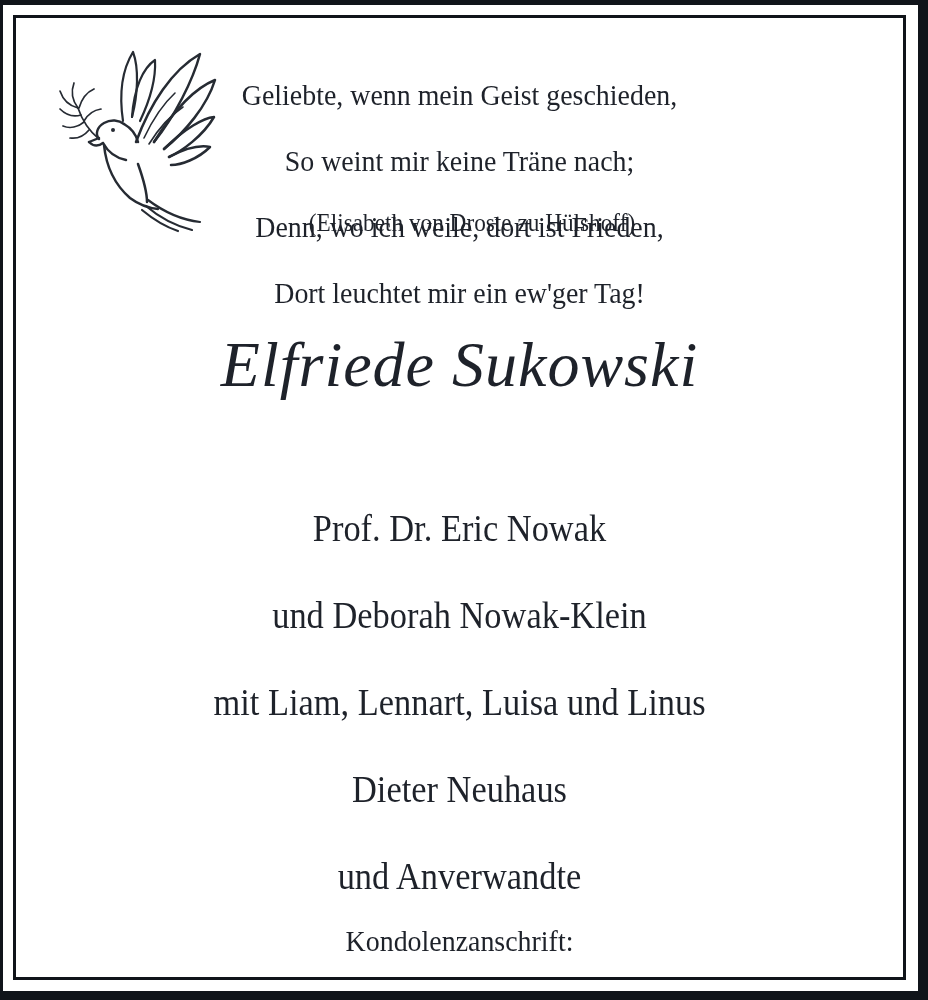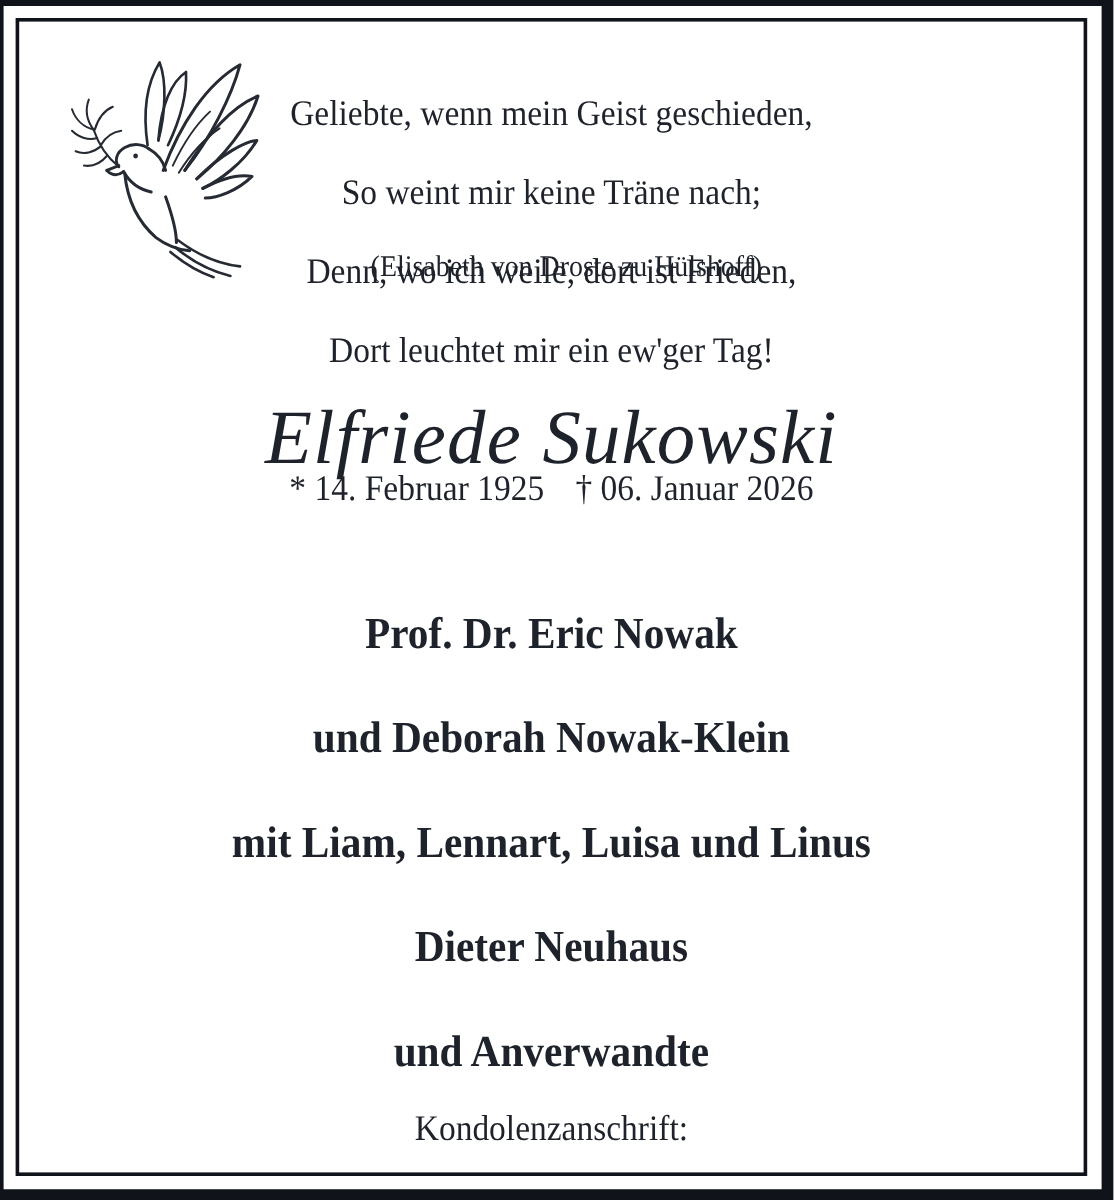--- a/index.html
+++ b/index.html
@@ -29,21 +29,21 @@
   .poem{top:45px;font-size:30px;line-height:33px;}
   .attribution{top:181px;font-size:25px;line-height:28px;margin-left:25px;}
   .name{
     top:242px;font-size:64px;line-height:82px;
     font-style:italic;letter-spacing:1px;
   }
   .geb{top:318px;font-size:30px;line-height:33px;}
   .dates{top:358px;font-size:30px;line-height:33px;}
   .dates .death{margin-left:28px;}
   .trauer-label{top:427px;font-size:26px;line-height:30px;}
-  .names{top:463px;font-size:37px;line-height:43.5px;font-weight:bold;}
+  .names{top:463px;font-size:37px;line-height:43.5px;}
   .ceremony{top:710px;font-size:30px;line-height:33px;}
   .urne{top:823px;font-size:30px;line-height:33px;}
   .kondolenz{top:891px;font-size:30px;line-height:33px;}
   .dove{
     position:absolute;left:26px;top:22px;width:192px;height:212px;
   }
   .dove svg{width:100%;height:100%;}
 </style>
 </head>
 <body>
@@ -108,23 +108,20 @@
     <span class="line cond">Denn, wo ich weile, dort ist Frieden,</span>
     <span class="line cond">Dort leuchtet mir ein ew'ger Tag!</span>
   </div>
   <div class="block attribution">
     <span class="line cond">(Elisabeth von Droste zu Hülshoff)</span>
   </div>
 
   <div class="block name">
     <span class="line">Elfriede Sukowski</span>
   </div>
-  <div class="block dates">
-    <span class="cond line"><span class="birth">* 14. Februar 1925</span><span class="death">† 06. Januar 2026</span></span>
-  </div>
 
   <div class="block names">
     <span class="line cond">Prof. Dr. Eric Nowak</span>
     <span class="line cond">und Deborah Nowak-Klein</span>
     <span class="line cond">mit Liam, Lennart, Luisa und Linus</span>
     <span class="line cond">Dieter Neuhaus</span>
     <span class="line cond">und Anverwandte</span>
   </div>
 
 

